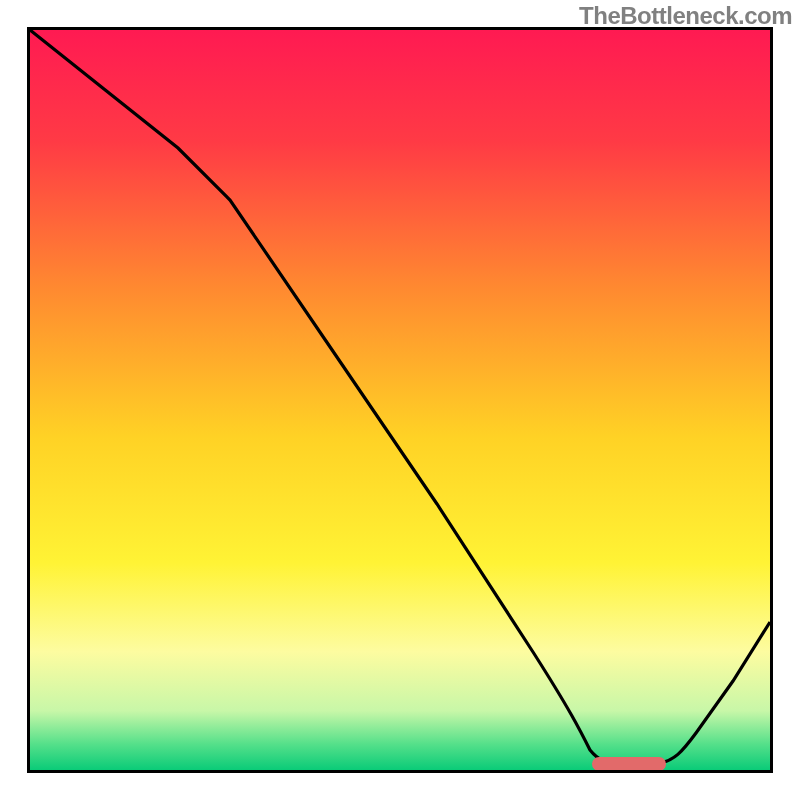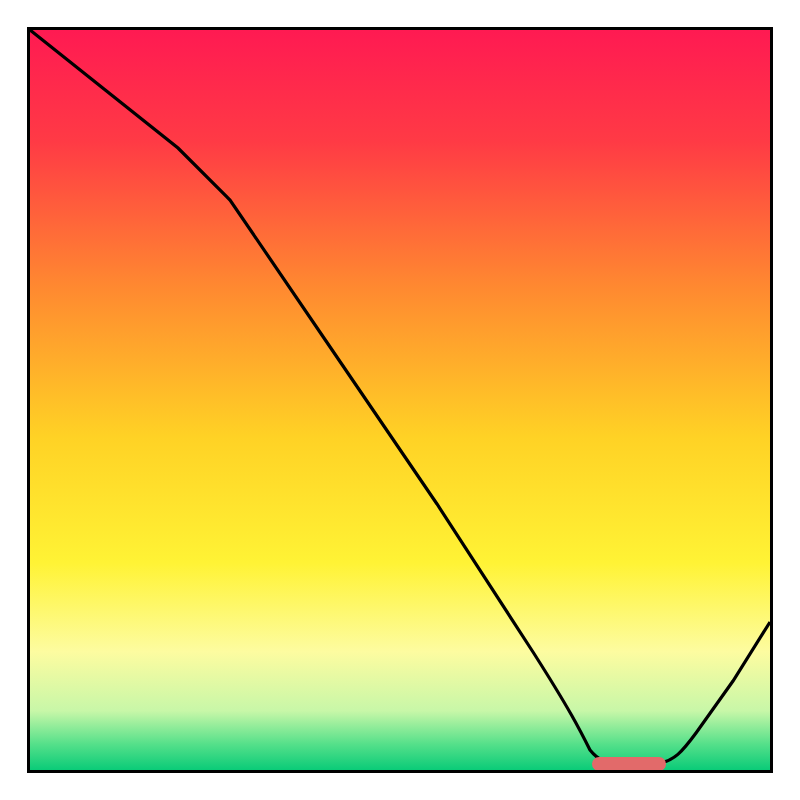--- a/index.html
+++ b/index.html
@@ -53,20 +53,21 @@
     height: 14px;
     border-radius: 7px;
     background: #e26a6a;
   }
 </style>
 </head>
 <body>
 
 <div class="canvas">
 
+  <div class="watermark">TheBottleneck.com</div>
 
   <div class="plot">
 
     <svg class="grad" viewBox="0 0 740 740" preserveAspectRatio="none">
       <defs>
         <linearGradient id="bg" x1="0" y1="0" x2="0" y2="1">
           <stop offset="0%" stop-color="#ff1a52"></stop>
           <stop offset="15%" stop-color="#ff3a45"></stop>
           <stop offset="35%" stop-color="#ff8a30"></stop>
           <stop offset="55%" stop-color="#ffd225"></stop>

